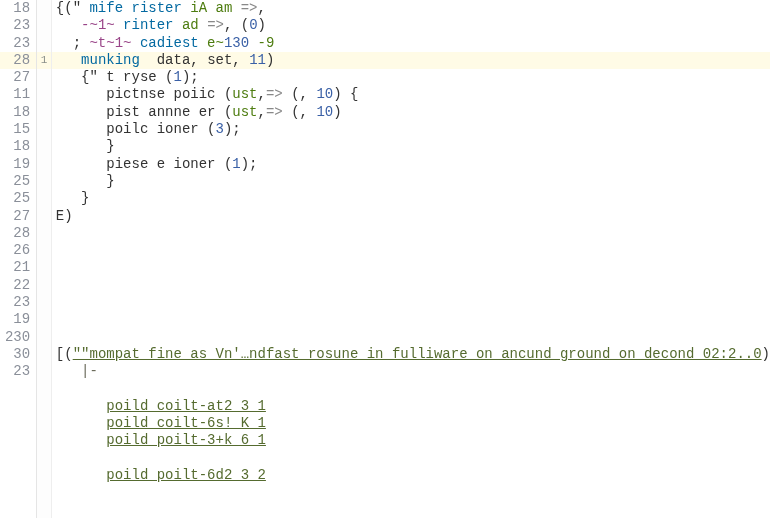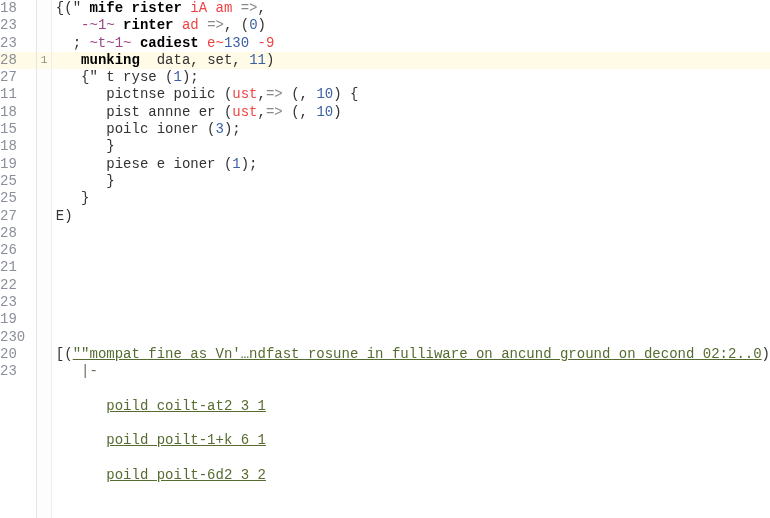--- a/index.html
+++ b/index.html
@@ -1,28 +1,28 @@
 <!DOCTYPE html>
 <html><head>
 <meta charset="utf-8">
 <style>
 html,body{margin:0;padding:0;width:770px;height:518px;overflow:hidden;background:#fff;font-family:Consolas,"Courier New",monospace;font-size:14px;line-height:17.3px}
 .editor{display:flex;flex-direction:row;height:518px}
-.gutter{width:37px;background:#fff;border-right:1px solid #e5e5e5;text-align:left;color:#8a8f99;user-select:none;padding-top:0}
+.gutter{width:37px;background:#fff;border-right:1px solid #e5e5e5;text-align:right;color:#8a8f99;user-select:none;padding-top:0}
 .gutter div{padding-right:6px;height:17.3px}
 .folds{width:14px;background:#fdfdfd;border-right:1px solid #eee;text-align:center;color:#8a8f8a}
 .folds div{height:17.3px;font-size:11px}
 .code{flex:1;position:relative}
 .line{height:17.3px;white-space:pre;padding-left:4px}
 .hl{background:#fffbe6}
-.kw{color:#000000;font-weight:bold}
+.kw{color:#0369a1;font-weight:normal}
 .id{color:#333}
 .op{color:#888}
 .num{color:#3a60a6}
-.grn{color:#ef4444}
+.grn{color:#4d7c0f}
 .under{text-decoration:underline;color:#556b2f}
 .brk{color:#333}
 .cmt{color:#6b6b5b}
 .dash{color:#948}
 </style>
 </head>
 <body>
 
 <div class="editor">
   <div class="gutter">
@@ -39,21 +39,21 @@
       <div>25</div>
       <div>25</div>
       <div>27</div>
       <div>28</div>
       <div>26</div>
       <div>21</div>
       <div>22</div>
       <div>23</div>
       <div>19</div>
       <div>230</div>
-      <div>20</div>
+      <div>30</div>
       <div>23</div>
       <div></div>
       <div></div>
       <div></div>
       <div></div>
       <div></div>
       <div></div>
       <div></div>
       <div></div>
     </div>
@@ -107,18 +107,18 @@
       <div class="line"><span class="id"></span></div>
       <div class="line"><span class="id"></span></div>
       <div class="line"><span class="id"></span></div>
       <div class="line"><span class="id"></span></div>
       <div class="line"><span class="id"></span></div>
       <div class="line"><span class="id"></span></div>
       <div class="line"><span class="id"></span><span class="brk">[(</span><span class="under">""mompat fine as Vn'…ndfast rosune in fulliware on ancund ground on decond 02:2..0</span><span class="brk">)</span></div>
       <div class="line"><span class="id">   </span><span class="cmt">|-</span></div>
       <div class="line"><span class="id">      </span></div>
       <div class="line"><span class="id">      </span><span class="under">poild coilt-at2 3 1</span></div>
-      <div class="line"><span class="id">      </span></div>
-      <div class="line"><span class="id">      </span><span class="under">poild poilt-1+k 6 1</span></div>
+      <div class="line"><span class="id">      </span><span class="under">poild coilt-6s! K 1</span></div>
+      <div class="line"><span class="id">      </span><span class="under">poild poilt-3+k 6 1</span></div>
       <div class="line"><span class="id">      </span></div>
       <div class="line"><span class="id">      </span><span class="under">poild poilt-6d2 3 2</span></div>
     </div>
 </div>
 
 </body></html>

